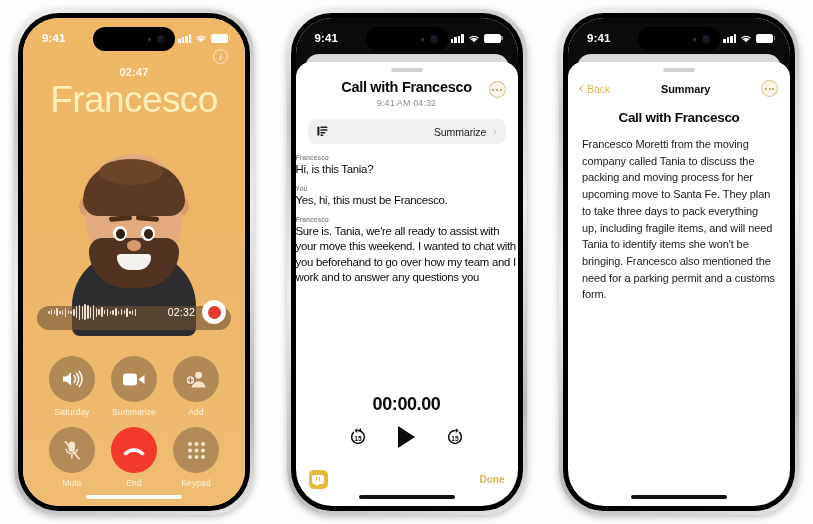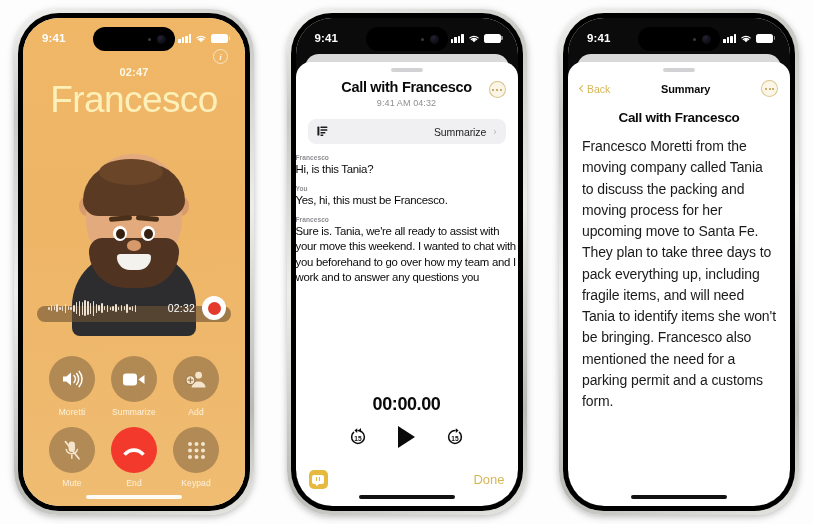--- a/index.html
+++ b/index.html
@@ -154,21 +154,21 @@
   .mj-beard { position:absolute; top:84px; left:50%; transform:translateX(-50%);
               width:90px; height:50px; background:#503320;
               border-radius:16px 16px 44px 44px; }
   .mj-mouth { position:absolute; top:16px; left:50%; transform:translateX(-50%);
               width:34px; height:16px; background:#f4f2ee;
               border-radius:4px 4px 16px 16px; }
 
   
   .rec-pill {
     position:absolute; left:14px; right:14px; top:288px;
-    height:16px; border-radius:17px;
+    height:24px; border-radius:17px;
     background: rgba(110,82,52,.62);
     display:flex; align-items:center;
     padding:0 5px 12px 11px; gap:7px;
   }
   .wave { flex:1; display:flex; align-items:center; gap:1.3px; height:17px; }
   .wave i { width:1.5px; background:#ede2d2; border-radius:1px; display:block; }
   .rec-time { font-size:10.5px; color:#fff; font-weight:500; letter-spacing:.2px; }
   .rec-btn {
     width:24px; height:24px; border-radius:50%;
     border:1.6px solid rgba(255,255,255,.92);
@@ -276,21 +276,21 @@
     position:relative; display:flex; align-items:center;
     justify-content:center; gap:1.3px; padding-bottom:1px;
   }
   .q-bubble::after {
     content:''; position:absolute; bottom:-2.4px; left:2px;
     border-left:3px solid transparent; border-right:3px solid transparent;
     border-top:3px solid #fff;
   }
   .q-bubble i { width:1.6px; height:3.4px; background:#e6b93f;
                 border-radius:0 0 1px 1px; display:block; }
-  .done-btn { font-size:13px; color:#d8b656; font-weight:400; }
+  .done-btn { font-size:10px; color:#d8b656; font-weight:700; }
 
   
   .p3-nav {
     display:flex; align-items:center; justify-content:space-between;
     padding:8px 12px 0;
   }
   .back-btn { display:flex; align-items:center; gap:2px; color:#d8b656; font-size:10.5px; }
   .back-chev {
     width:5px; height:5px; border-left:1.5px solid #d8b656;
     border-bottom:1.5px solid #d8b656; transform:rotate(45deg);
@@ -301,21 +301,21 @@
     border:1.1px solid rgba(193,160,70,.55);
     background: rgba(233,210,140,.2);
     display:flex; align-items:center; justify-content:center; gap:1.6px;
   }
   .p3-more i { width:2px; height:2px; border-radius:50%; background:#b99a45; display:block; }
   .p3-title {
     text-align:center; font-size:13.5px; font-weight:700;
     color:#0a0a0a; margin-top:13px; letter-spacing:-.3px;
   }
   .p3-body {
-    padding:11px 14px 0; font-size:14px; line-height:1.52;
+    padding:11px 14px 0; font-size:11px; line-height:1.52;
     color:#1a1a1c; letter-spacing:-.1px;
   }
 </style>
 </head>
 <body>
 
 <div class="stage">
 
   <div class="phone">
     <div class="bezel">
@@ -414,21 +414,21 @@
 
           <div class="cbtn-wrap">
             <div class="cbtn">
               <svg width="22" height="18" viewBox="0 0 22 18">
                 <path d="M2 6.4h3.4L10 2.4v13.2L5.4 11.6H2Z" fill="#fff"></path>
                 <path d="M13 5.6a5 5 0 0 1 0 6.8" stroke="#fff" stroke-width="1.5" fill="none" stroke-linecap="round"></path>
                 <path d="M15.6 3.5a8.4 8.4 0 0 1 0 11" stroke="#fff" stroke-width="1.5" fill="none" stroke-linecap="round"></path>
                 <path d="M18.2 1.4a11.6 11.6 0 0 1 0 15.2" stroke="#fff" stroke-width="1.5" fill="none" stroke-linecap="round"></path>
               </svg>
             </div>
-            <div class="cbtn-label">Moretti</div>
+            <div class="cbtn-label">Saturday</div>
           </div>
 
           <div class="cbtn-wrap">
             <div class="cbtn">
               <svg width="24" height="15" viewBox="0 0 24 15">
                 <rect x="1" y="1.5" width="14" height="12" rx="3" fill="#fff"></rect>
                 <path d="M16.5 7.5 22.5 3v9Z" fill="#fff"></path>
               </svg>
             </div>
             <div class="cbtn-label">Summarize</div>

